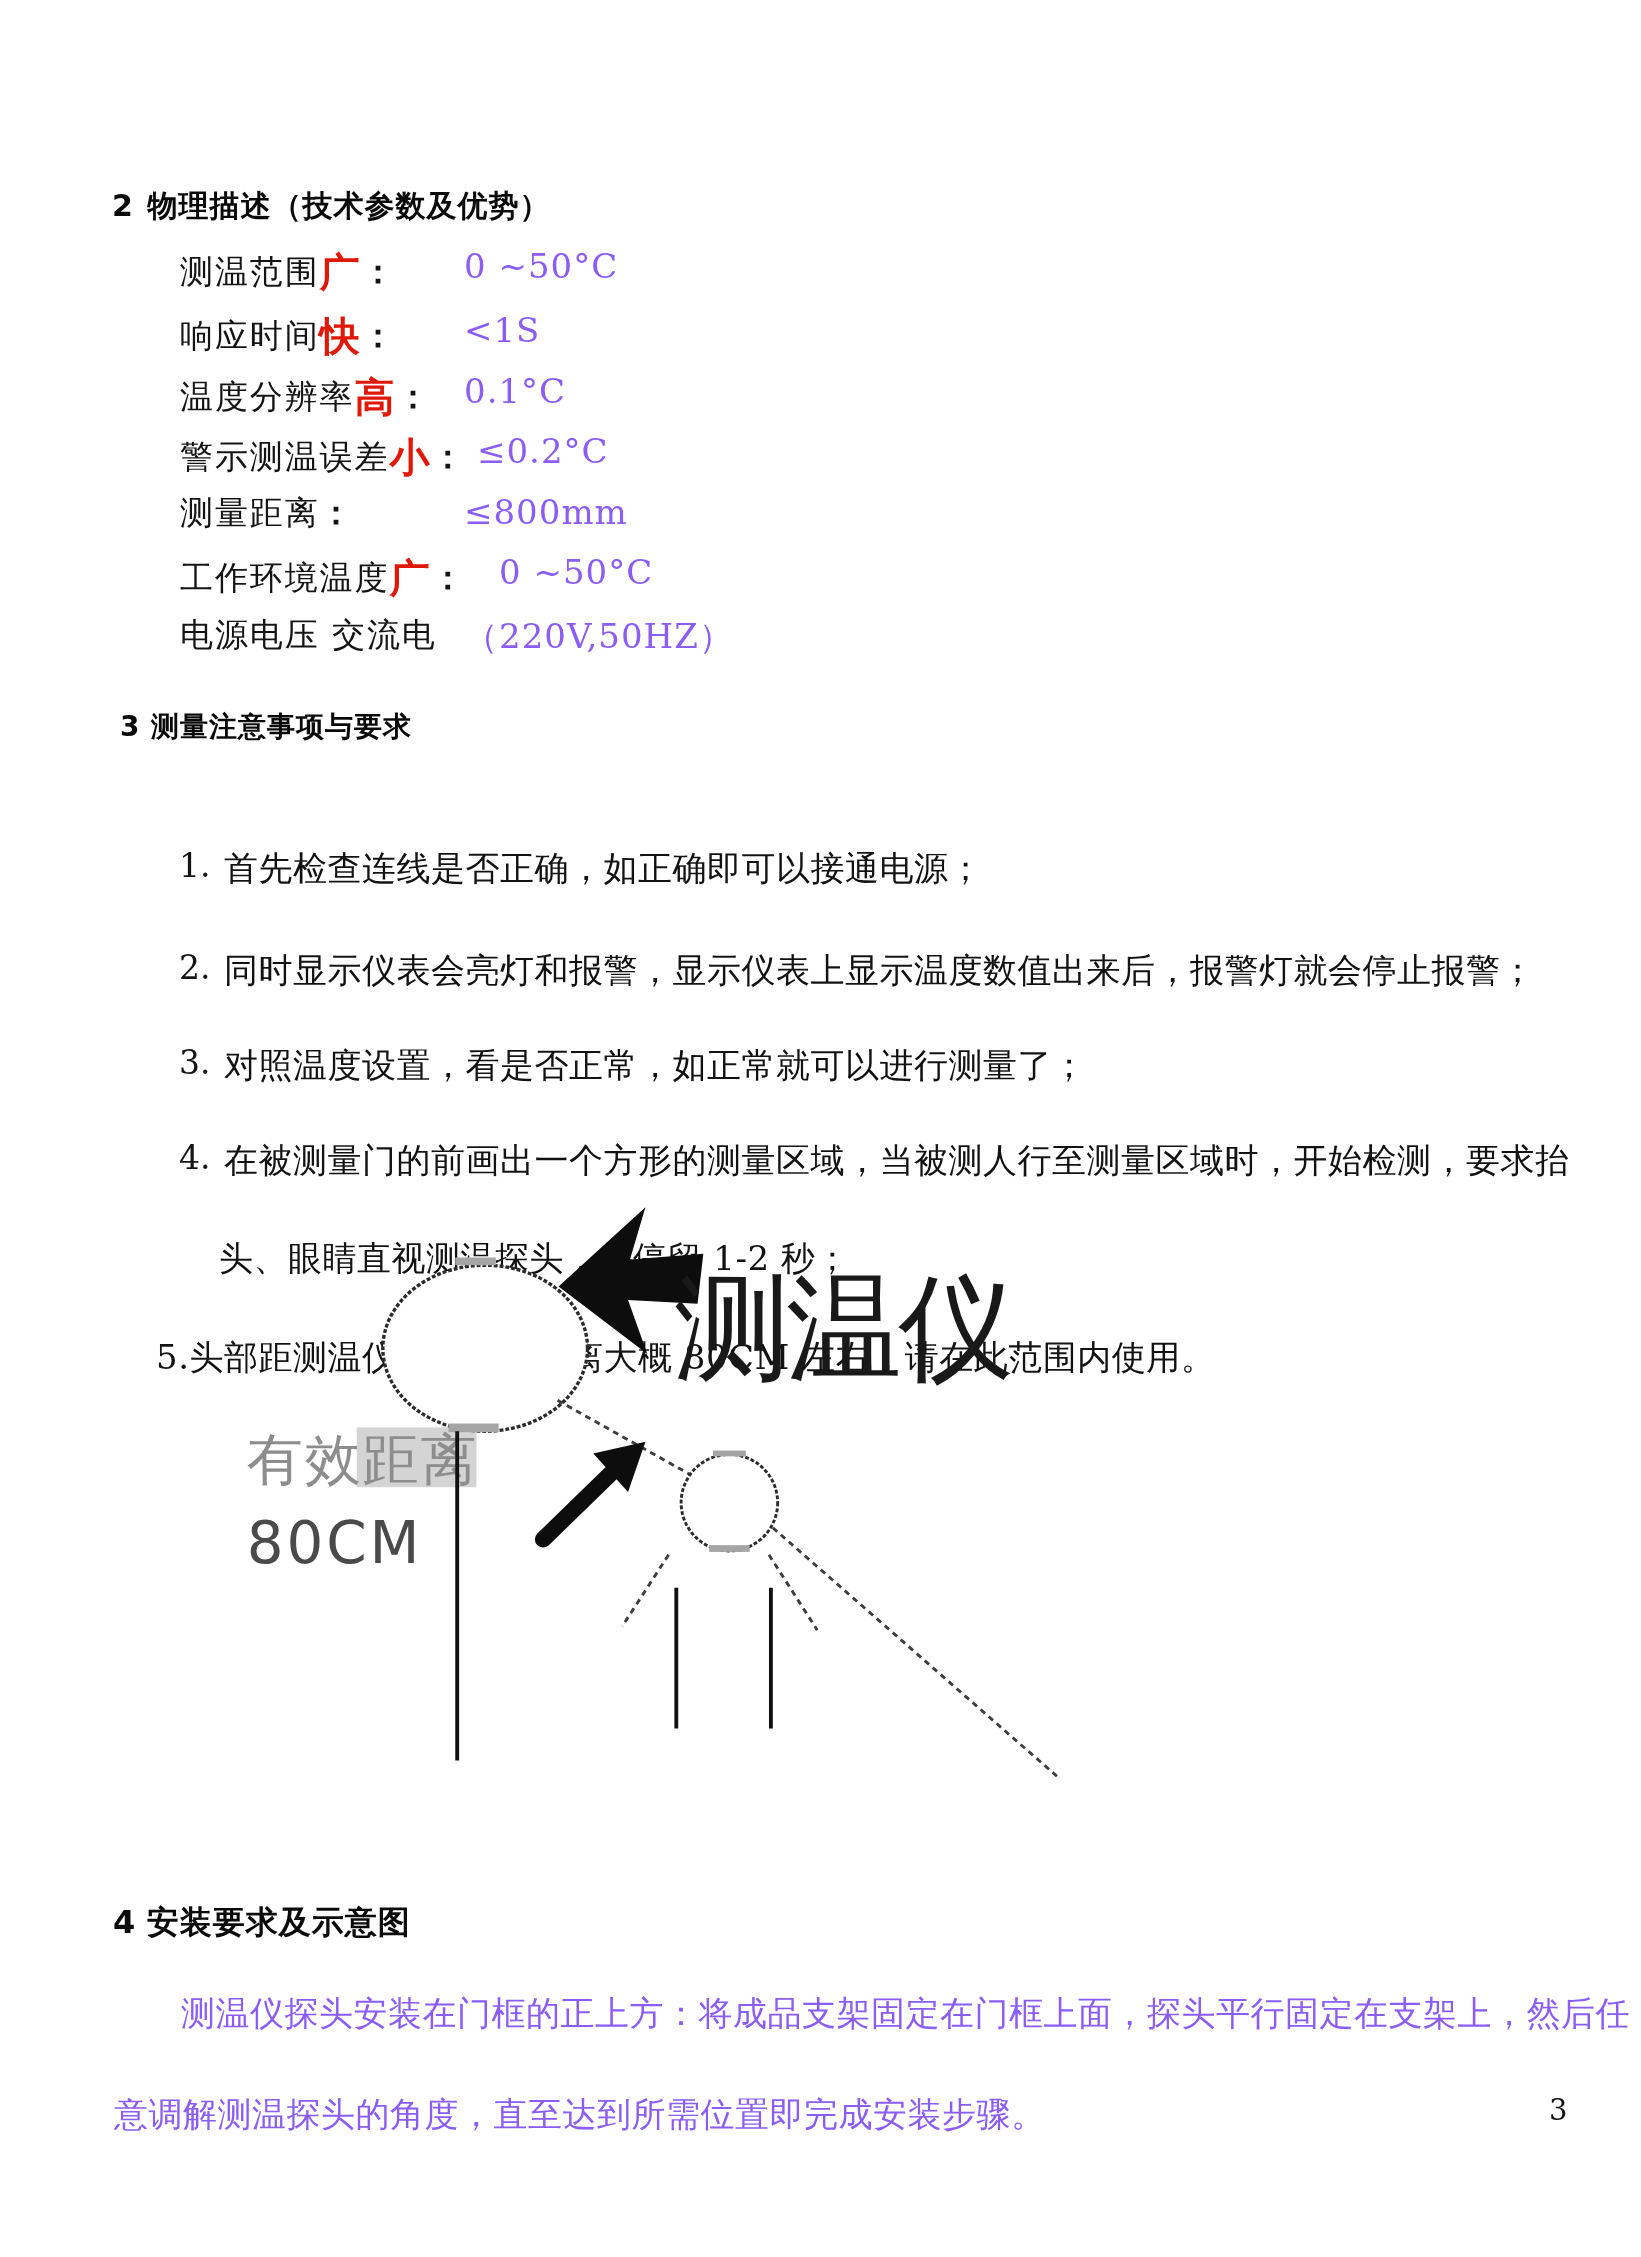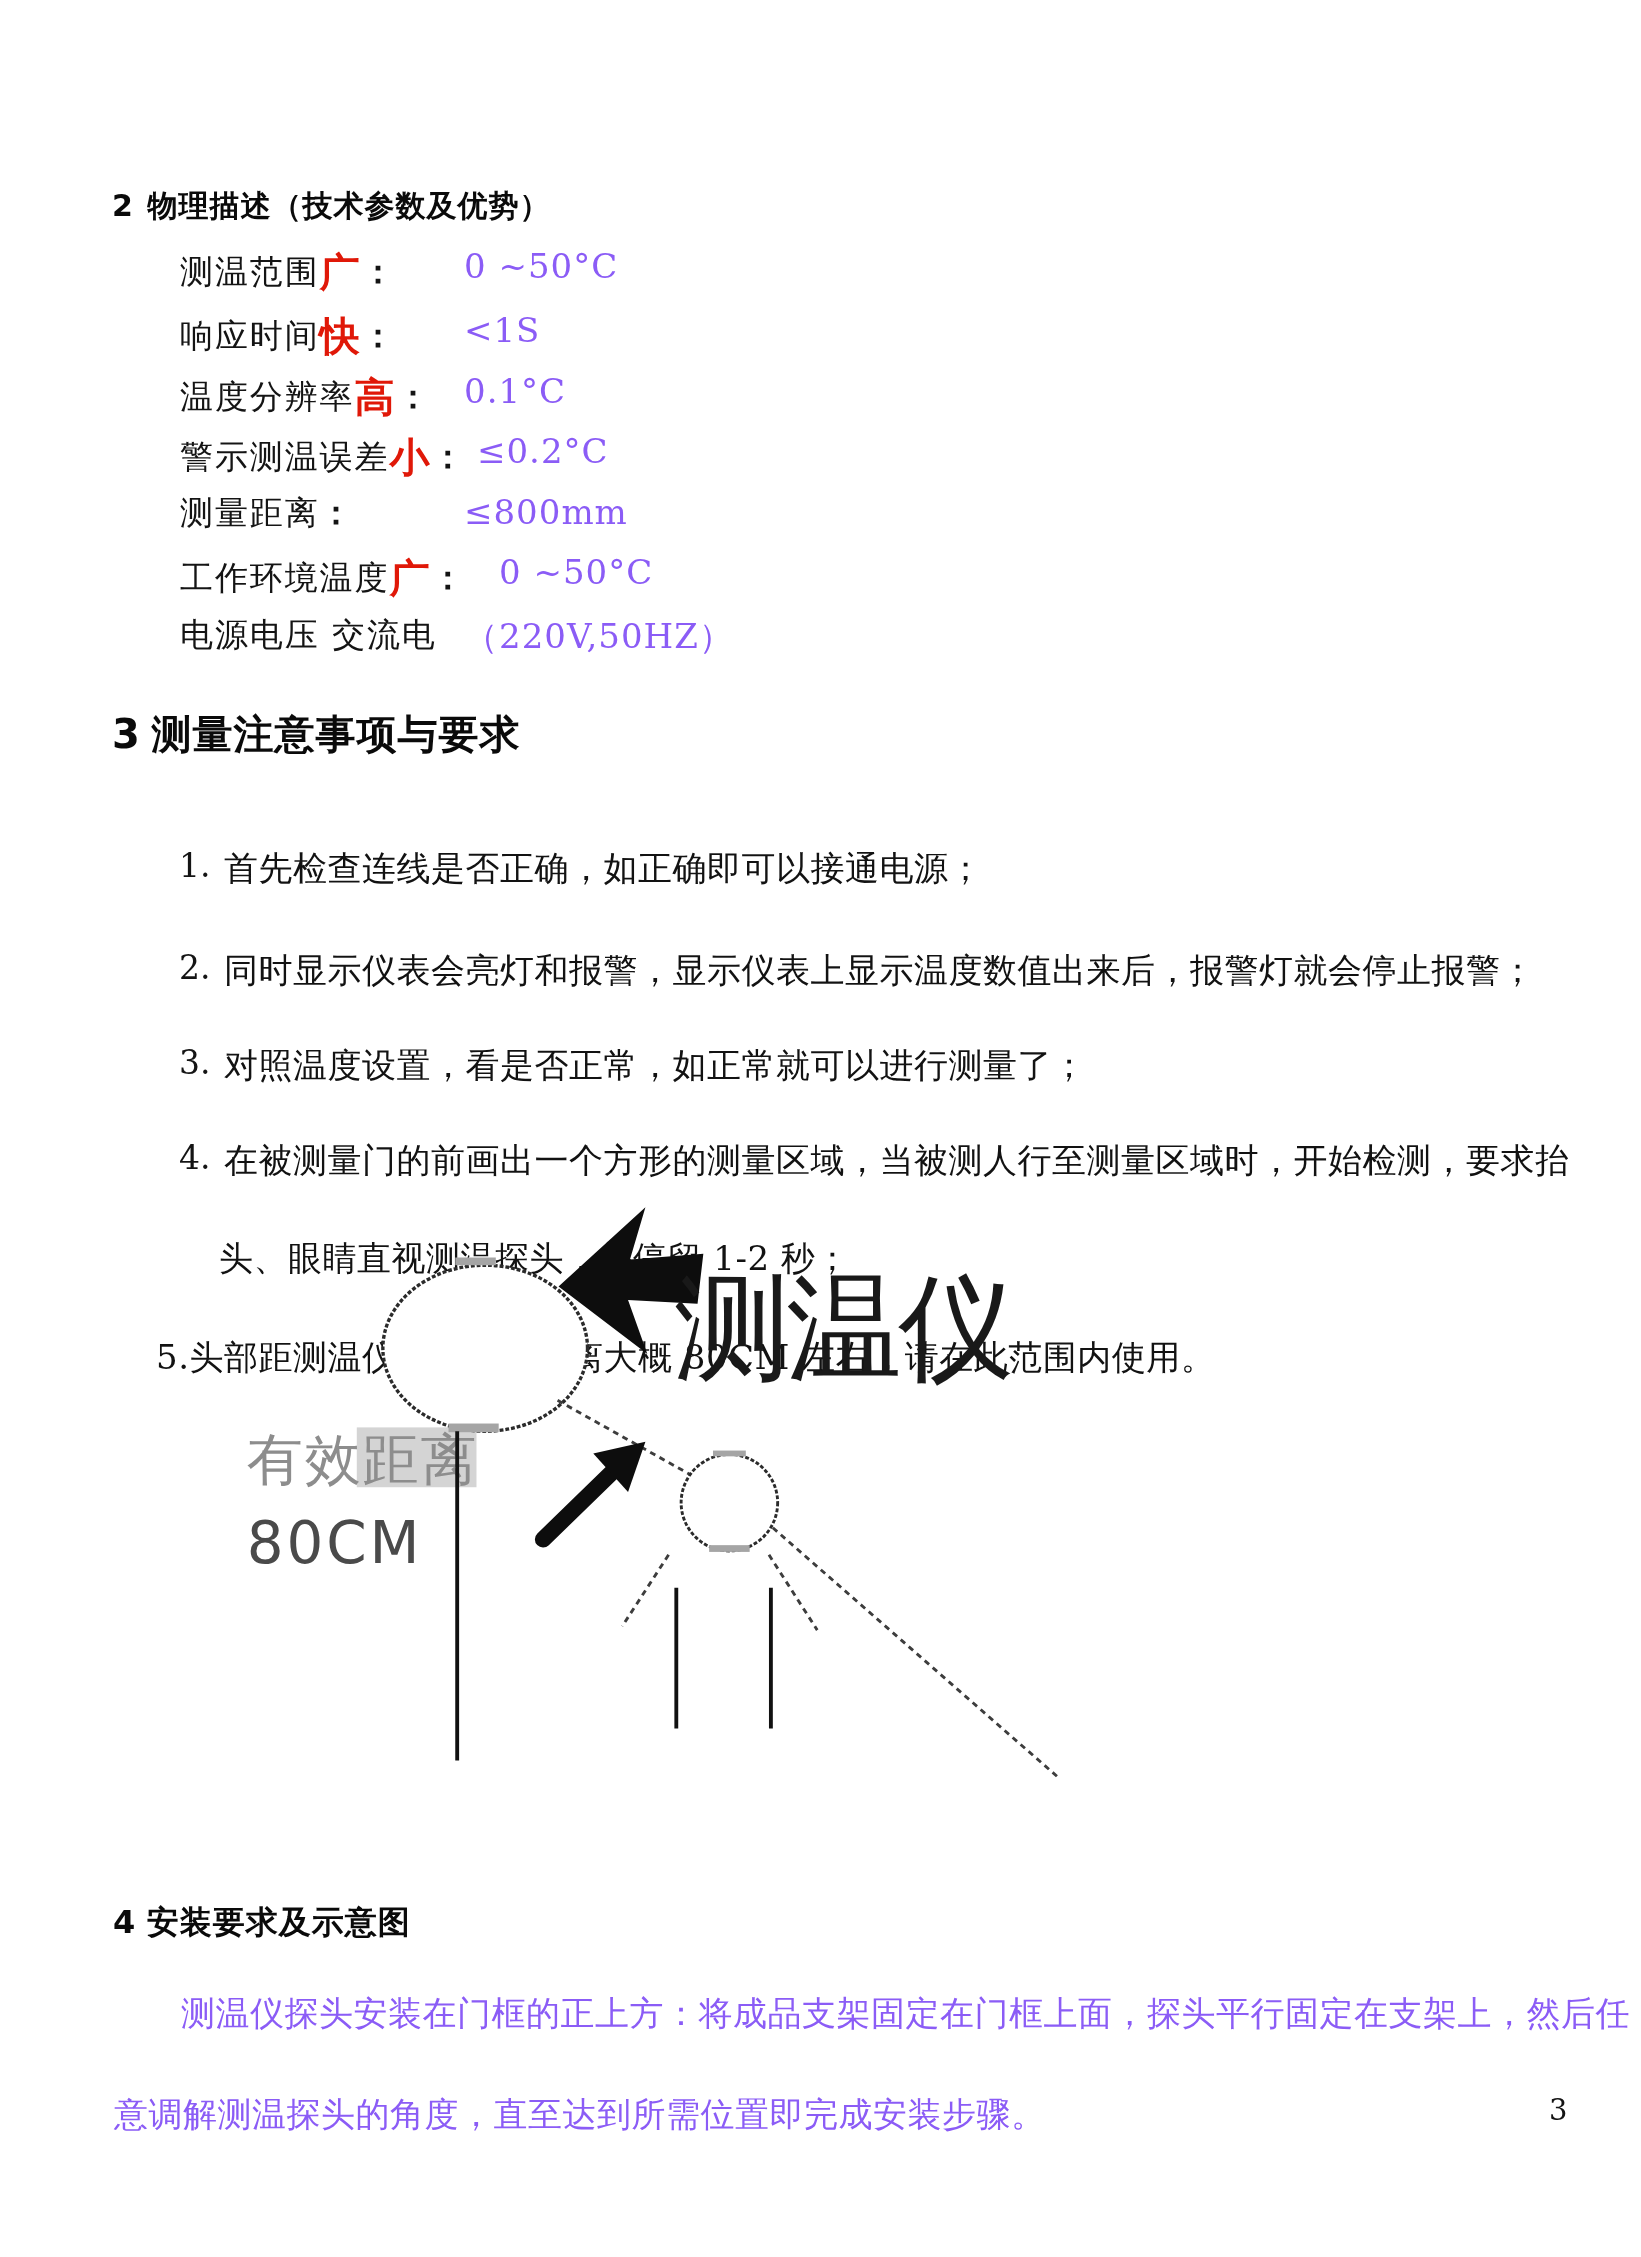--- a/index.html
+++ b/index.html
@@ -10,21 +10,21 @@
     color:#111;
     overflow:hidden;
   }
   .abs{position:absolute;line-height:1.15;white-space:nowrap;}
   .hdg{
     font-family:"DejaVu Sans","Liberation Sans",sans-serif;
     font-weight:700;color:#0a0a0a;letter-spacing:1px;
   }
   .hdg .num{display:inline-block;}
   .h2{font-size:30px;}
-  .h3{font-size:40px;}
+  .h3{font-size:28px;margin-left:8px;}
   .h4{font-size:32px;}
   .h2 .gap{display:inline-block;width:13.5px;}
   .h3 .gap,.h4 .gap{display:inline-block;width:10.6px;}
   .spec-row{position:absolute;left:0;width:100%;height:48px;}
   .spec-label{
     position:absolute;left:180px;top:0;
     font-size:33px;letter-spacing:1.9px;color:#141414;
   }
   .spec-emph{
     font-family:"DejaVu Sans","Liberation Sans",sans-serif;

